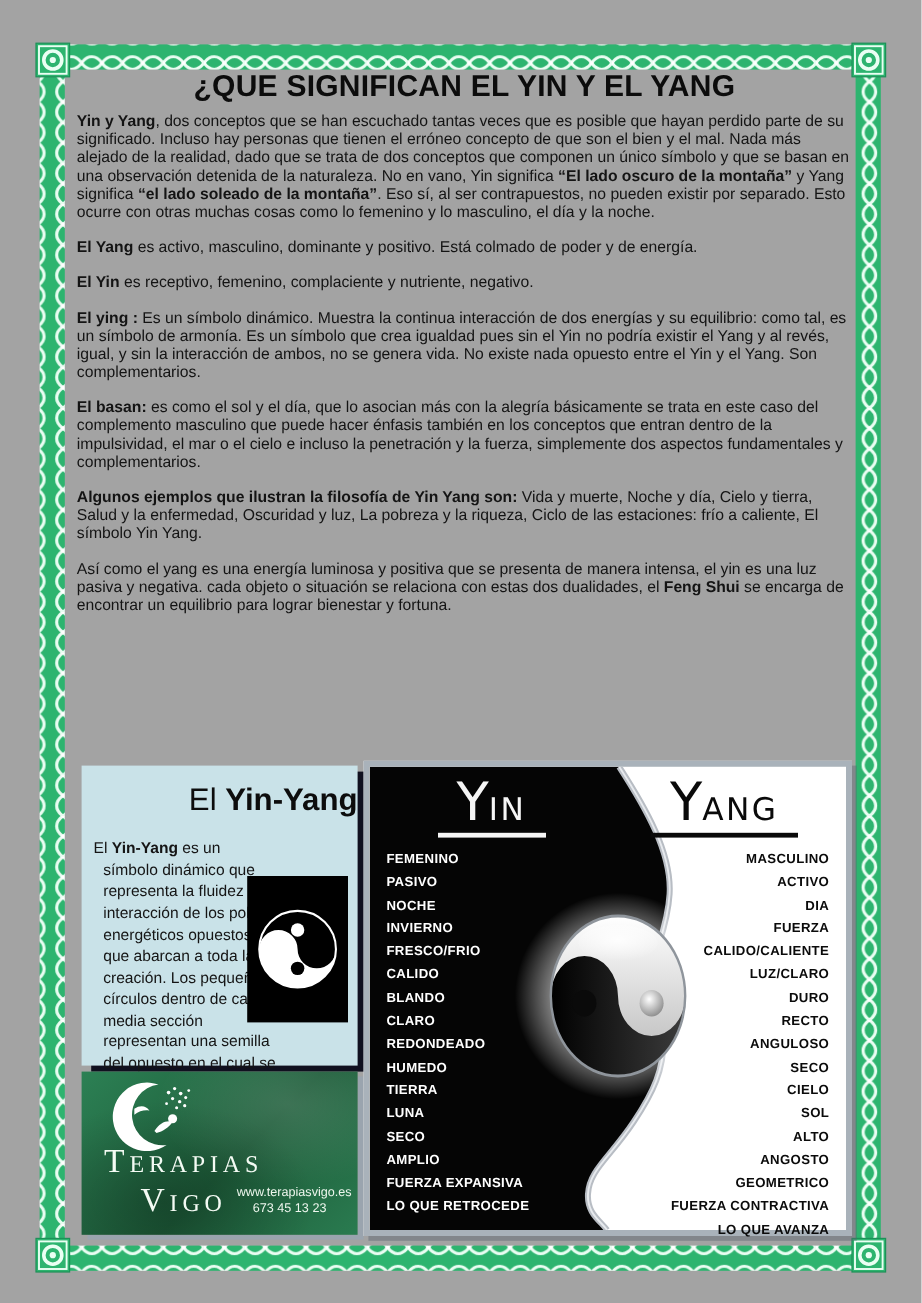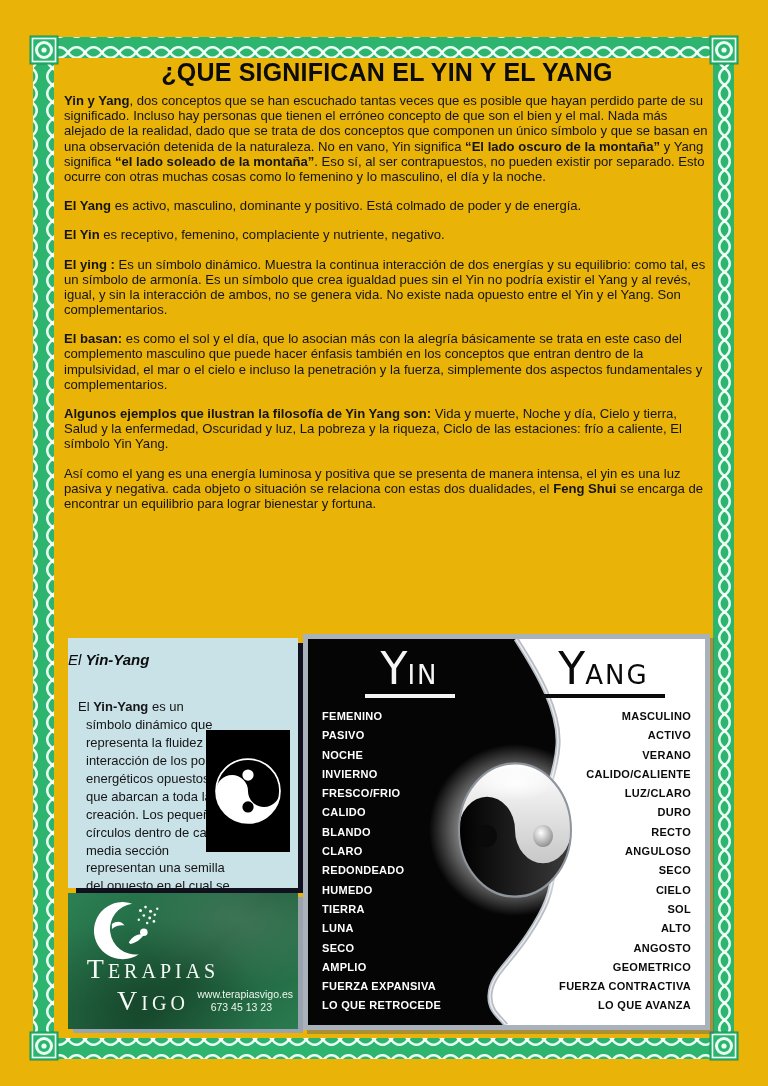--- a/index.html
+++ b/index.html
@@ -1,29 +1,29 @@
 <!DOCTYPE html>
 <html><head>
 <meta charset="utf-8">
 <style>
   html,body{margin:0;padding:0;background:#ffffff;}
-  .page{position:relative;width:768px;height:1086px;background:#eab308;overflow:hidden;
+  .page{position:relative;width:768px;height:1086px;background:#a3a3a3;overflow:hidden;
         font-family:"Liberation Sans",sans-serif;color:#111;}
   .frame-svg{position:absolute;left:0;top:0;}
 
   
   .text-col{position:absolute;left:64px;top:58px;width:646px;}
   .doc-title{font-size:25px;font-weight:700;text-align:center;margin:0 0 6px 0;letter-spacing:.2px;color:#0c0c0c;}
   .text-col p{font-size:13.1px;line-height:1.16;margin:0 0 14px 0;color:#141414;}
   .b{font-weight:700;}
 
   
   .infobox{position:absolute;left:68px;top:638px;width:230px;height:250px;background:#c9e2e8;
            box-shadow:8px 5px 0 #10101f;}
-  .infobox h2{margin:13px 0 0 0;text-align:left;font-size:15px;font-weight:400;color:#0d0d0d;font-style:italic;}
+  .infobox h2{margin:13px 0 0 0;text-align:right;font-size:26px;font-weight:400;color:#0d0d0d;}
   .info-body{position:absolute;left:8px;top:60px;width:146px;font-size:13px;line-height:1.38;color:#151515;
              text-indent:-8px;padding-left:10px;}
   .taijitu-square{position:absolute;right:8px;top:92px;width:84px;height:122px;background:#000;
                   display:flex;align-items:center;justify-content:center;}
 
   
   .logobox{position:absolute;left:68px;top:893px;width:230px;height:136px;overflow:hidden;
            background:
              radial-gradient(ellipse at 75% 20%, rgba(255,255,255,.14), rgba(255,255,255,0) 45%),
              radial-gradient(ellipse at 30% 80%, rgba(0,0,0,.25), rgba(0,0,0,0) 55%),
@@ -226,21 +226,22 @@
             <li>AMPLIO</li>
             <li>FUERZA EXPANSIVA</li>
             <li>LO QUE RETROCEDE</li>
           </ul>
       </div>
       <div class="col yang">
         <div class="hd"><span class="under"><span class="ini">Y</span><span class="rest">ANG</span></span></div>
         <ul class="cmp-list">
             <li>MASCULINO</li>
             <li>ACTIVO</li>
-            <li>VERANO</li>
+            <li>DIA</li>
+            <li>FUERZA</li>
             <li>CALIDO/CALIENTE</li>
             <li>LUZ/CLARO</li>
             <li>DURO</li>
             <li>RECTO</li>
             <li>ANGULOSO</li>
             <li>SECO</li>
             <li>CIELO</li>
             <li>SOL</li>
             <li>ALTO</li>
             <li>ANGOSTO</li>

